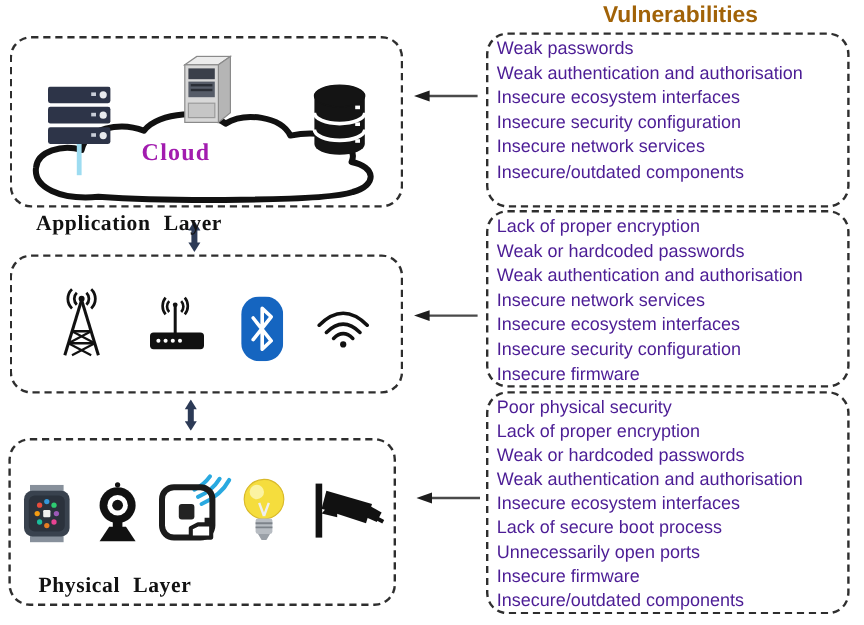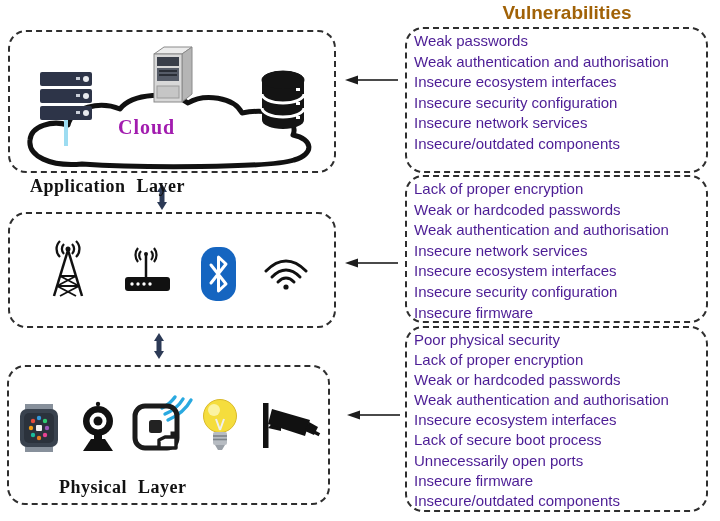--- a/index.html
+++ b/index.html
@@ -267,16 +267,16 @@
     <div class="abs" style="left:250px;top:33px;">
       <svg width="62" height="50">
         <rect x="4" y="3" width="5.5" height="45" fill="#111"></rect>
         <polygon points="9,28 22,13 22,31" fill="#111"></polygon>
         <polygon points="13,9 51,20 46,36 9,24" fill="#111"></polygon>
         <polygon points="50,22 59,27 55,35 46,31" fill="#111"></polygon>
         <rect x="55" y="30" width="7" height="3.4" transform="rotate(28 55 30)" fill="#111"></rect>
       </svg>
     </div>
 
-    <div class="layer-label" style="left:23px;top:110px;margin-left:27px;">Physical Layer</div>
+    <div class="layer-label" style="left:23px;top:110px;">Physical Layer</div>
   </div>
 
 </div>
 
 </body></html>

